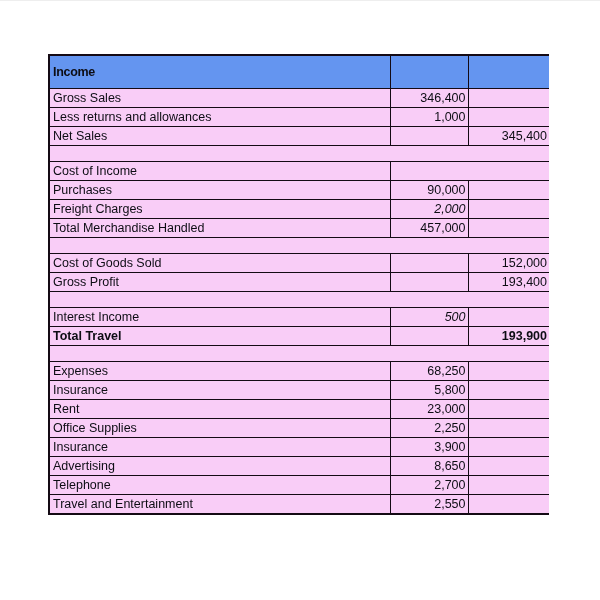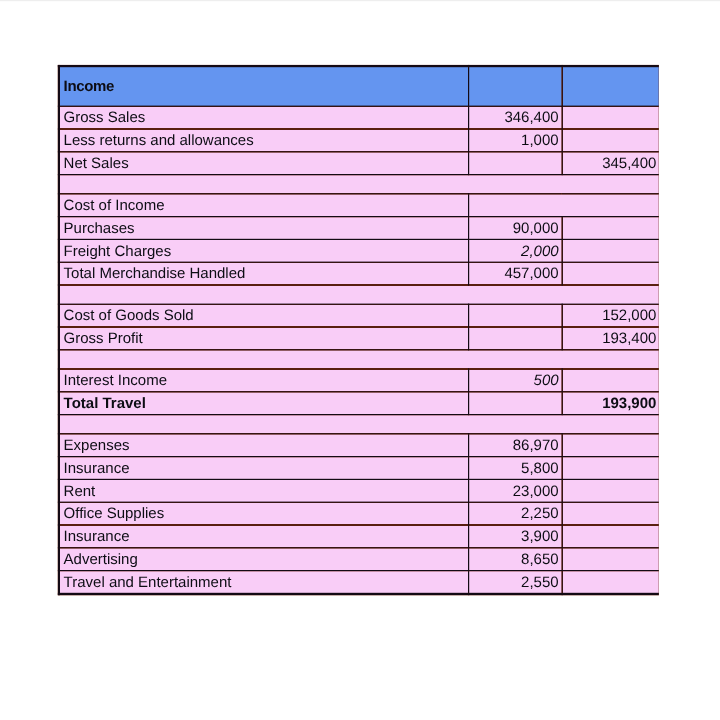--- a/index.html
+++ b/index.html
@@ -158,21 +158,21 @@
           <tr>
             <td class="bold ">Total Travel</td>
             <td class="num bold"></td>
             <td class="num bold">193,900</td>
           </tr>
           <tr class="spacer">
             <td class="span-all" colspan="3"></td>
           </tr>
           <tr>
             <td class="">Expenses</td>
-            <td class="num">86,970</td>
+            <td class="num">68,250</td>
             <td class="num"></td>
           </tr>
           <tr>
             <td class="">Insurance</td>
             <td class="num">5,800</td>
             <td class="num"></td>
           </tr>
           <tr>
             <td class="">Rent</td>
             <td class="num">23,000</td>
@@ -184,20 +184,25 @@
             <td class="num"></td>
           </tr>
           <tr>
             <td class="">Insurance</td>
             <td class="num">3,900</td>
             <td class="num"></td>
           </tr>
           <tr>
             <td class="">Advertising</td>
             <td class="num">8,650</td>
+            <td class="num"></td>
+          </tr>
+          <tr>
+            <td class="">Telephone</td>
+            <td class="num">2,700</td>
             <td class="num"></td>
           </tr>
           <tr>
             <td class="">Travel and Entertainment</td>
             <td class="num">2,550</td>
             <td class="num"></td>
           </tr>
         </tbody>
     </table>
   </div>

